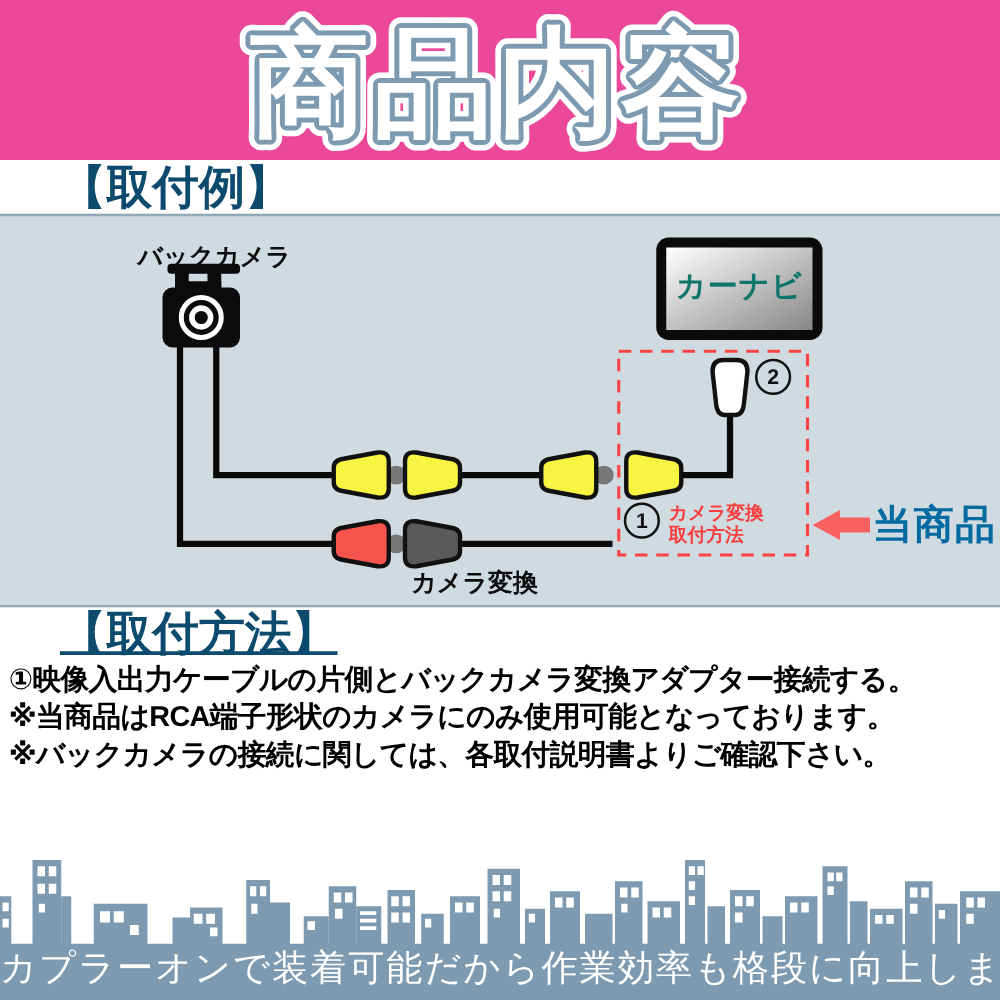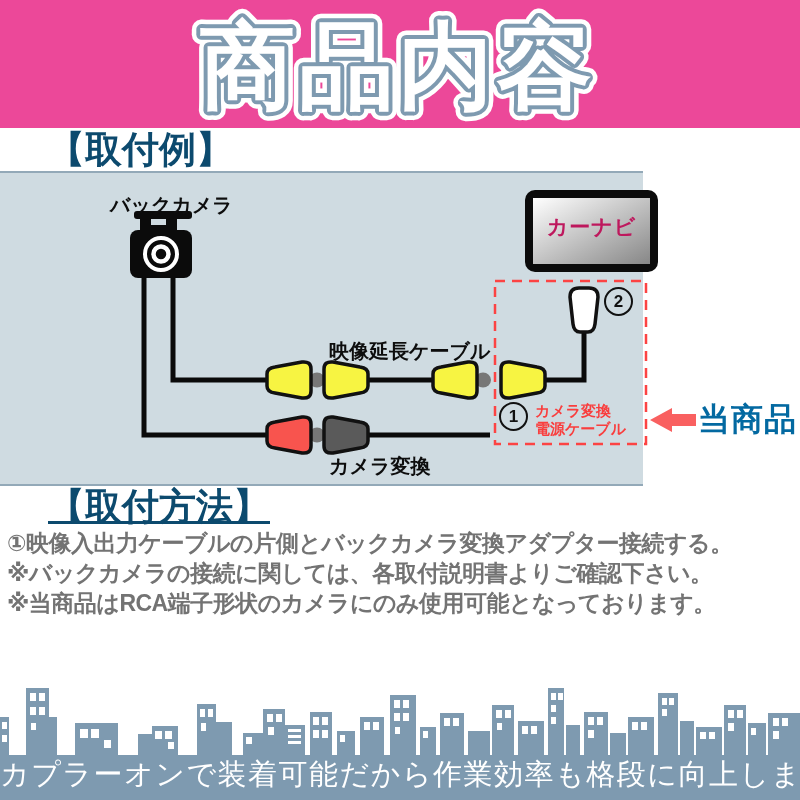--- a/index.html
+++ b/index.html
@@ -12,46 +12,46 @@
   .title-band svg{display:block;}
   .tl{font-family:"DejaVu Sans","Liberation Sans",sans-serif;font-weight:bold;letter-spacing:4px;}
   
   .heading-band{position:absolute;left:0;width:800px;background:#fff;}
   .sec-heading{
     position:absolute;left:3px;color:#0c4a6e;font-size:37px;font-weight:900;
     letter-spacing:0px;white-space:nowrap;margin-left:45px;
   }
   
   .diagram{
-    position:absolute;left:0;top:171px;width:643px;height:315px;background:#cfdbe1;
+    position:absolute;left:0;top:171px;width:800px;height:315px;background:#cfdbe1;
     border-top:2px solid #93a9b8;border-bottom:2px solid #93a9b8;box-sizing:border-box;
   }
   .diagram svg{position:absolute;left:0;top:0;}
   .lbl{position:absolute;font-weight:700;color:#0d0d0d;font-size:20px;white-space:nowrap;}
   .navi-text{
     position:absolute;left:533px;top:40px;width:117px;text-align:center;
-    font-size:21px;font-weight:700;color:#be185d;letter-spacing:1px;
+    font-size:24px;font-weight:700;color:#0f766e;letter-spacing:1px;
   }
   .marker{
     position:absolute;width:25px;height:25px;border:2.5px solid #111;border-radius:50%;
     background:transparent;color:#111;font-size:17px;font-weight:800;line-height:25px;
     text-align:center;
   }
   .adapter-lbl{
     position:absolute;left:535px;top:229px;color:#f93e3e;font-size:15px;
     font-weight:800;line-height:18px;white-space:nowrap;
   }
   .product-callout{
     position:absolute;left:698px;top:225px;color:#0369a1;font-size:32px;
     font-weight:800;white-space:nowrap;letter-spacing:1px;
   }
   
   .instructions{position:absolute;left:7px;top:528px;width:790px;}
   .instr-line{
-    color:#737373;font-size:23px;font-weight:700;line-height:30px;white-space:nowrap;
+    color:#000000;font-size:23px;font-weight:700;line-height:30px;white-space:nowrap;
     letter-spacing:-0.5px;
   }
   
   .footer{position:absolute;left:0;top:655px;width:800px;height:145px;}
   .footer svg{position:absolute;left:0;top:0;}
   .slogan{
     position:absolute;left:0;top:755px;width:800px;text-align:center;color:#ffffff;
     font-size:29px;font-weight:400;letter-spacing:1.5px;white-space:nowrap;
   }
 </style>
@@ -120,38 +120,37 @@
     <path d="M275 249 L302 244 Q311 243 311 251 L311 273 Q311 281 302 280 L275 275 Q267 274 267 268 L267 256 Q267 250 275 249 Z" fill="#f8544e" stroke="#111111" stroke-width="3.5" stroke-linejoin="round"></path>
     <path d="M360 249 L333 244 Q324 243 324 251 L324 273 Q324 281 333 280 L360 275 Q368 274 368 268 L368 256 Q368 250 360 249 Z" fill="#5a5a5a" stroke="#111111" stroke-width="3.5" stroke-linejoin="round"></path>
 
     <path d="M570 124 Q570 115 579 115 L589 115 Q598 115 598 124 L595 151 Q594 159 588 159 L580 159 Q574 159 573 151 Z" fill="#ffffff" stroke="#111111" stroke-width="3.5" stroke-linejoin="round"></path>
 
     <polygon points="650,247 672,235 672,241 696,241 696,253 672,253 672,259" fill="#f96060"></polygon>
   </svg>
 
   <div class="lbl" style="left:110px;top:19px;">バックカメラ</div>
   <div class="navi-text">カーナビ</div>
-  <div class="lbl" style="left:329px;top:165px;">映像延長ケーブル</div>
   <div class="lbl" style="left:329px;top:280px;">カメラ変換</div>
   <div class="marker" style="left:604px;top:114px;">2</div>
   <div class="marker" style="left:499px;top:229px;">1</div>
   <div class="adapter-lbl">
     <div>カメラ変換</div>
-    <div>電源ケーブル</div>
+    <div>取付方法</div>
   </div>
   <div class="product-callout">当商品</div>
 </div>
 
 <div class="heading-band" style="top:486px;height:169px;">
   <div class="sec-heading" style="top:-4px;text-decoration:underline;">【取付方法】</div>
 </div>
 <div class="instructions">
   <div class="instr-line">①映像入出力ケーブルの片側とバックカメラ変換アダプター接続する。</div>
+  <div class="instr-line">※当商品はRCA端子形状のカメラにのみ使用可能となっております。</div>
   <div class="instr-line">※バックカメラの接続に関しては、各取付説明書よりご確認下さい。</div>
-  <div class="instr-line">※当商品はRCA端子形状のカメラにのみ使用可能となっております。</div>
 </div>
 
 <div class="footer">
   <svg width="800" height="145" viewBox="0 0 800 145">
     <g fill="#7e9ab0">
       <rect x="0" y="62" width="9" height="50"></rect>
       <rect x="26" y="33" width="23" height="80"></rect>
       <rect x="49" y="62" width="8" height="50"></rect>
       <rect x="75" y="68" width="43" height="45"></rect>
       <rect x="138" y="79" width="20" height="35"></rect>

